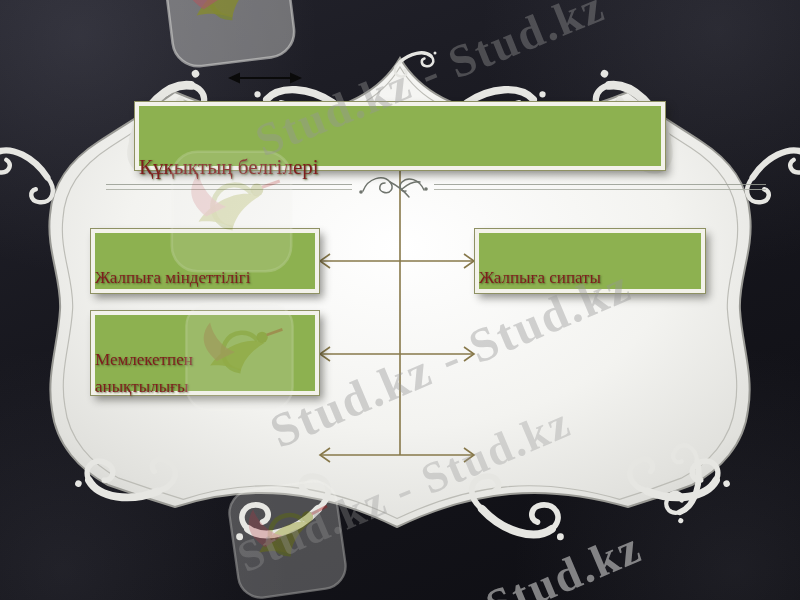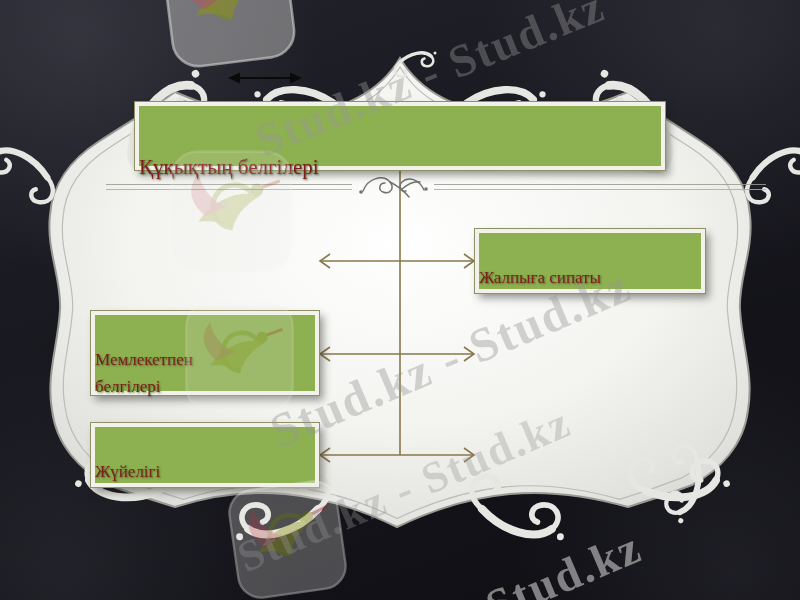--- a/index.html
+++ b/index.html
@@ -145,29 +145,29 @@
 
   <svg class="layer" viewBox="0 0 800 600" aria-hidden="true">
     <line x1="237" y1="78" x2="293" y2="78" stroke="#0a0a0a" stroke-width="2.2"></line>
     <polygon points="228,78 240,72.5 240,83.5" fill="#0a0a0a"></polygon>
     <polygon points="302,78 290,72.5 290,83.5" fill="#0a0a0a"></polygon>
   </svg>
 
   <div class="gbox" id="title-box">
     <span class="lbl">Құқықтың белгілері</span>
   </div>
+  <div class="gbox bx" id="box-l1">
+    <span class="lbl">Жалпыға міндеттілігі</span>
+  </div>
   <div class="gbox bx" id="box-r1">
     <span class="lbl">Жалпыға сипаты</span>
   </div>
   <div class="gbox bx" id="box-l2">
     <span class="lbl">Мемлекетпен
-белгілері</span>
-  </div>
-  <div class="gbox bx" id="box-l3">
-    <span class="lbl">Жүйелігі</span>
+анықтылығы</span>
   </div>
 
   <svg class="layer" viewBox="0 0 800 600" aria-hidden="true">
     <use href="#logo" transform="translate(168,148) scale(1.27)" opacity=".30"></use>
     <use href="#logo" transform="translate(183,300) scale(1.13)" opacity=".33"></use>
     <use href="#logo" transform="translate(230,482) scale(1.15) rotate(-8 50 50)" opacity=".55"></use>
   </svg>
   <div class="wm" id="wm-top">Stud.kz - Stud.kz</div>
   <div class="wm" id="wm-mid">Stud.kz - Stud.kz</div>
   <div class="wm" id="wm-bottom">Stud.kz - Stud.kz</div>

